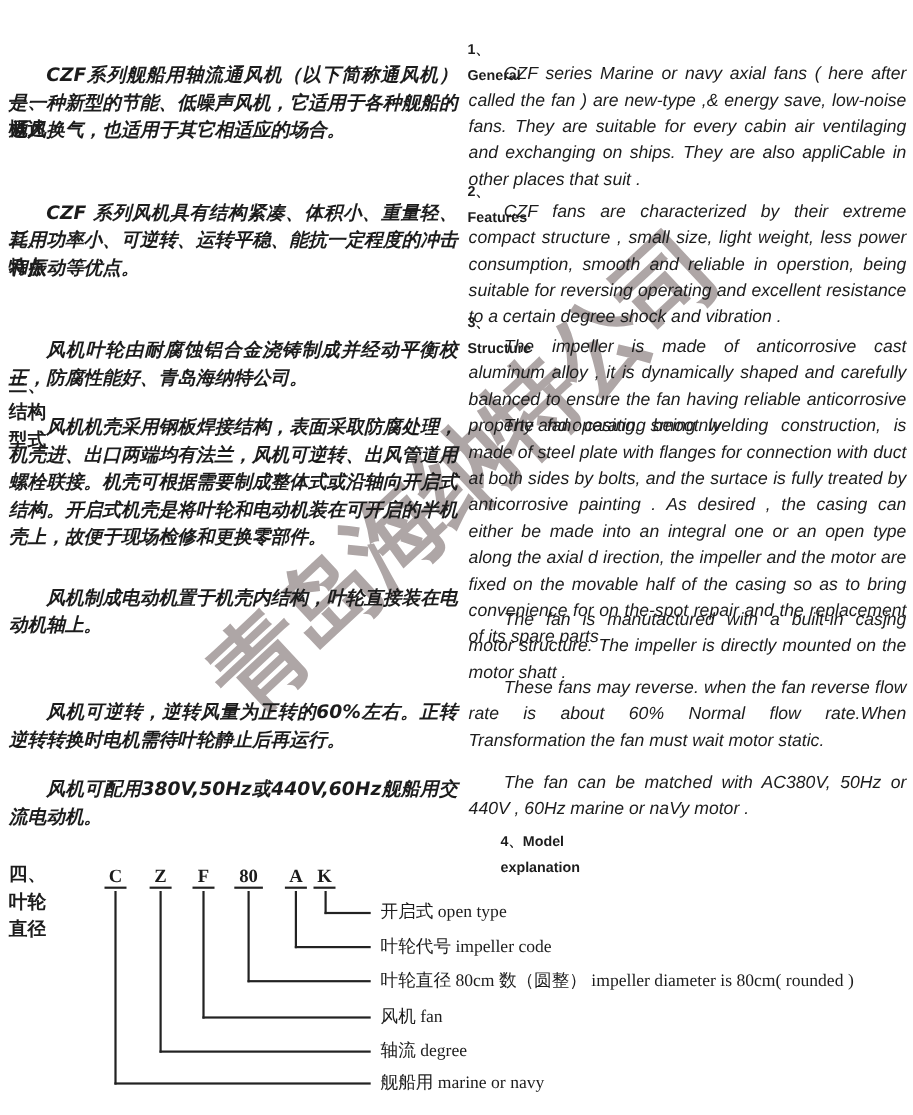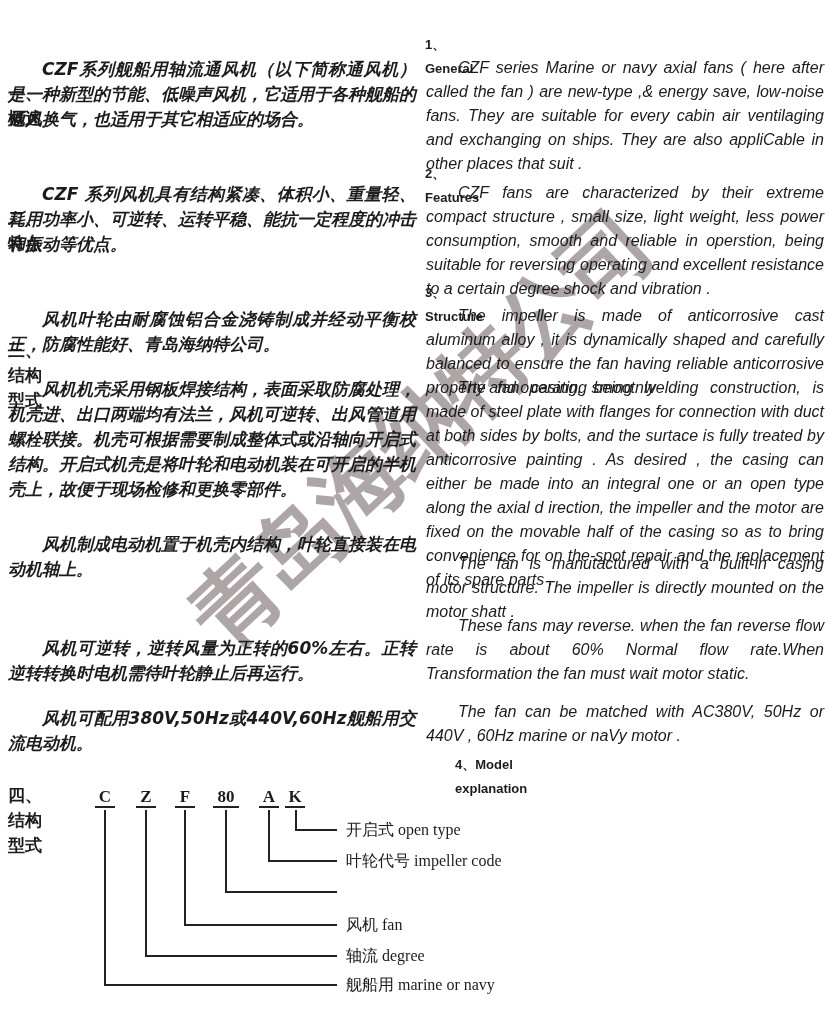--- a/index.html
+++ b/index.html
@@ -56,21 +56,21 @@
     <h3 class="block cn-h" style="top:33px">一、概述</h3>
     <p class="block cn indent" style="top:57px">CZF系列舰船用轴流通风机（以下简称通风机）是一种新型的节能、低噪声风机，它适用于各种舰船的通风换气，也适用于其它相适应的场合。</p>
     <h3 class="block cn-h" style="top:158px">二、特点</h3>
     <p class="block cn indent" style="top:182px">CZF 系列风机具有结构紧凑、体积小、重量轻、耗用功率小、可逆转、运转平稳、能抗一定程度的冲击和振动等优点。</p>
     <h3 class="block cn-h" style="top:290px">三、结构型式</h3>
     <p class="block cn indent" style="top:307px">风机叶轮由耐腐蚀铝合金浇铸制成并经动平衡校正，防腐性能好、青岛海纳特公司。</p>
     <p class="block cn indent" style="top:377px">风机机壳采用钢板焊接结构，表面采取防腐处理，机壳进、出口两端均有法兰，风机可逆转、出风管道用螺栓联接。机壳可根据需要制成整体式或沿轴向开启式结构。开启式机壳是将叶轮和电动机装在可开启的半机壳上，故便于现场检修和更换零部件。</p>
     <p class="block cn indent" style="top:532px">风机制成电动机置于机壳内结构，叶轮直接装在电动机轴上。</p>
     <p class="block cn indent" style="top:636px">风机可逆转，逆转风量为正转的60%左右。正转逆转转换时电机需待叶轮静止后再运行。</p>
     <p class="block cn indent" style="top:706px">风机可配用380V,50Hz或440V,60Hz舰船用交流电动机。</p>
-    <h3 class="block cn-h" style="top:735px">四、结构型式</h3>
+    <h3 class="block cn-h" style="top:735px">四、叶轮直径</h3>
   </div>
 
   <div class="col">
     <h3 class="block en-h" style="top:33px">1、General</h3>
     <p class="block en indent" style="top:56px">CZF series Marine or navy axial fans ( here after called the fan ) are new-type ,&amp; energy save, low-noise fans. They are suitable for every cabin air ventilaging and exchanging on ships. They are also appliCable in other places that suit .</p>
     <h3 class="block en-h" style="top:162px">2、Features</h3>
     <p class="block en indent" style="top:181px">CZF fans are characterized by their extreme compact structure , small  size, light weight, less power consumption, smooth and reliable in operstion, being suitable for reversing operating and excellent resistance to a certain degree shock and vibration .</p>
     <h3 class="block en-h" style="top:281px">3、Structure</h3>
     <p class="block en indent" style="top:304px">The impeller is made of anticorrosive cast aluminum alloy , it is dynamically shaped and carefully balanced to ensure the fan having reliable anticorrosive property and operating smootnly</p>
     <p class="block en indent" style="top:376px">The fan casing, being welding construction, is made of steel plate with flanges for connection with duct at both sides by bolts, and the surtace is fully treated by anticorrosive painting . As desired , the casing can either be made into an integral one or an open type along the axial d irection, the impeller and the motor are fixed on the movable half of the casing so as to bring convenience for on the-spot repair and the replacement of its spare parts .</p>
@@ -98,18 +98,19 @@
 
     <div class="hline" style="left:295px;top:829px;width:42px"></div>
     <div class="hline" style="left:268px;top:860px;width:69px"></div>
     <div class="hline" style="left:225px;top:891px;width:112px"></div>
     <div class="hline" style="left:184px;top:924px;width:153px"></div>
     <div class="hline" style="left:145px;top:955px;width:192px"></div>
     <div class="hline" style="left:104px;top:984px;width:233px"></div>
 
     <span class="dlabel" style="top:820px">开启式 open type</span>
     <span class="dlabel" style="top:851px">叶轮代号 impeller code</span>
+    <span class="dlabel" style="top:882px">叶轮直径 80cm 数（圆整）  impeller diameter is 80cm( rounded )</span>
     <span class="dlabel" style="top:915px">风机 fan</span>
     <span class="dlabel" style="top:946px">轴流 degree</span>
     <span class="dlabel" style="top:975px">舰船用  marine or navy</span>
   </div>
 
 </div>
 
 </body></html>

